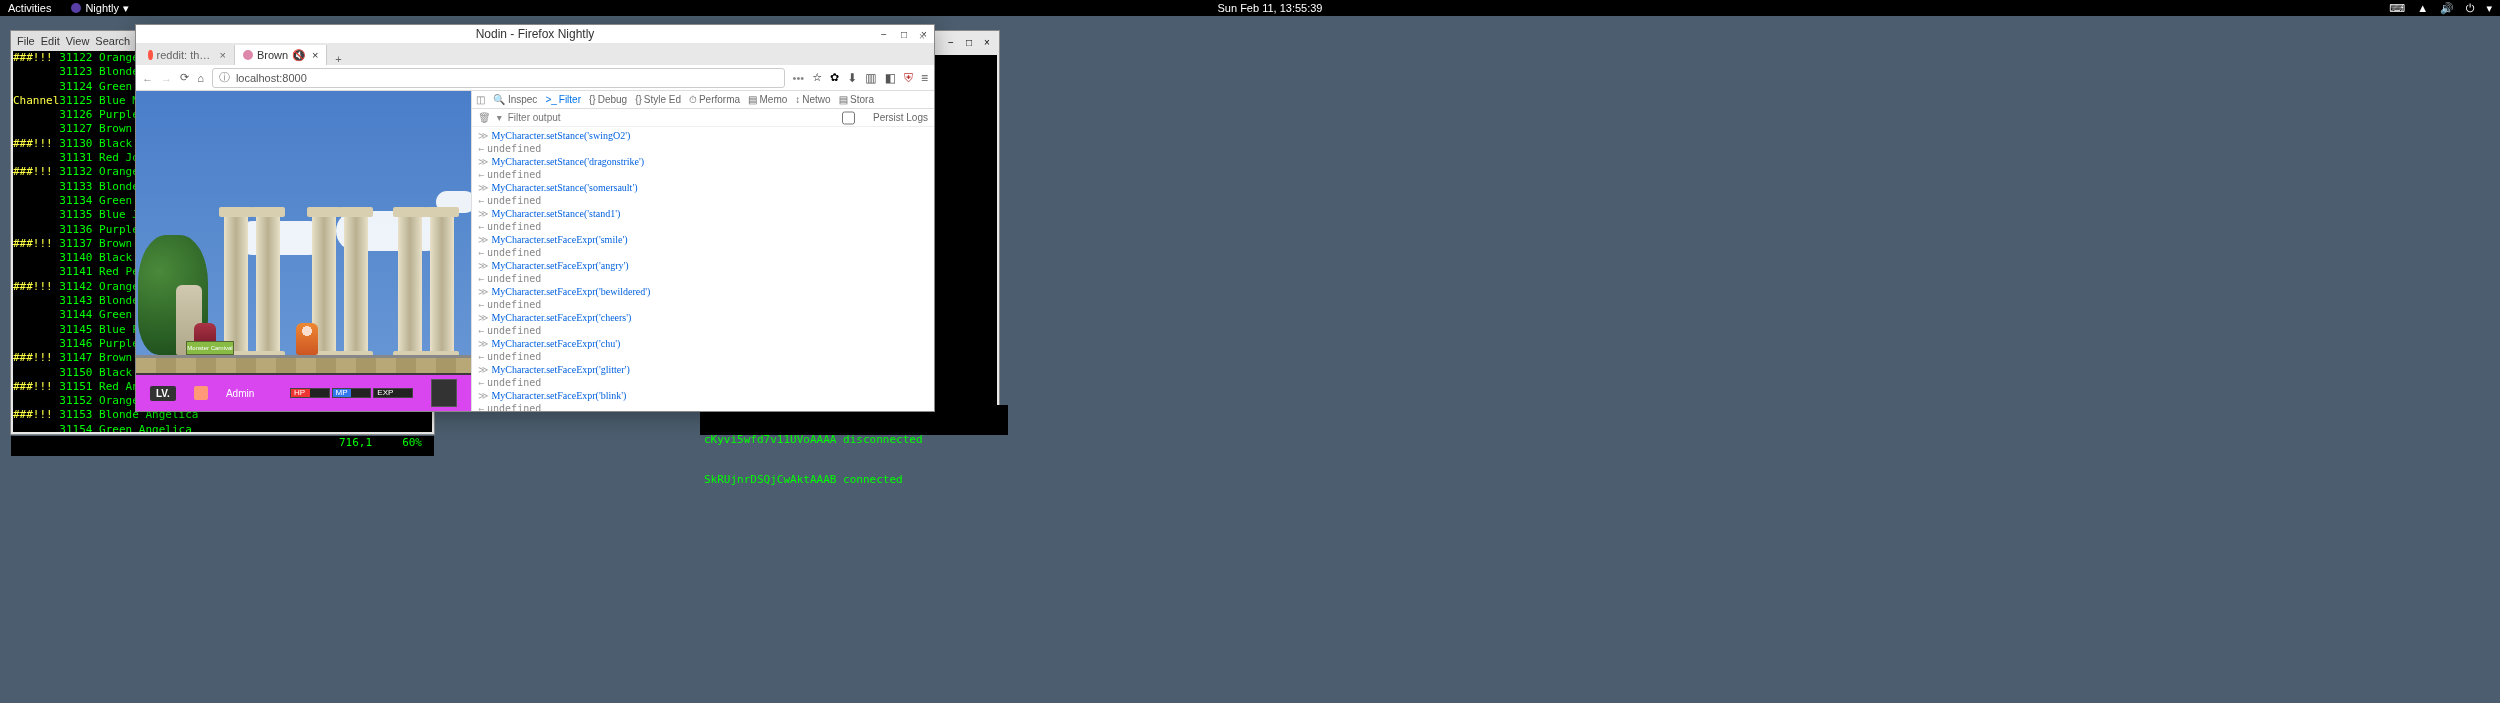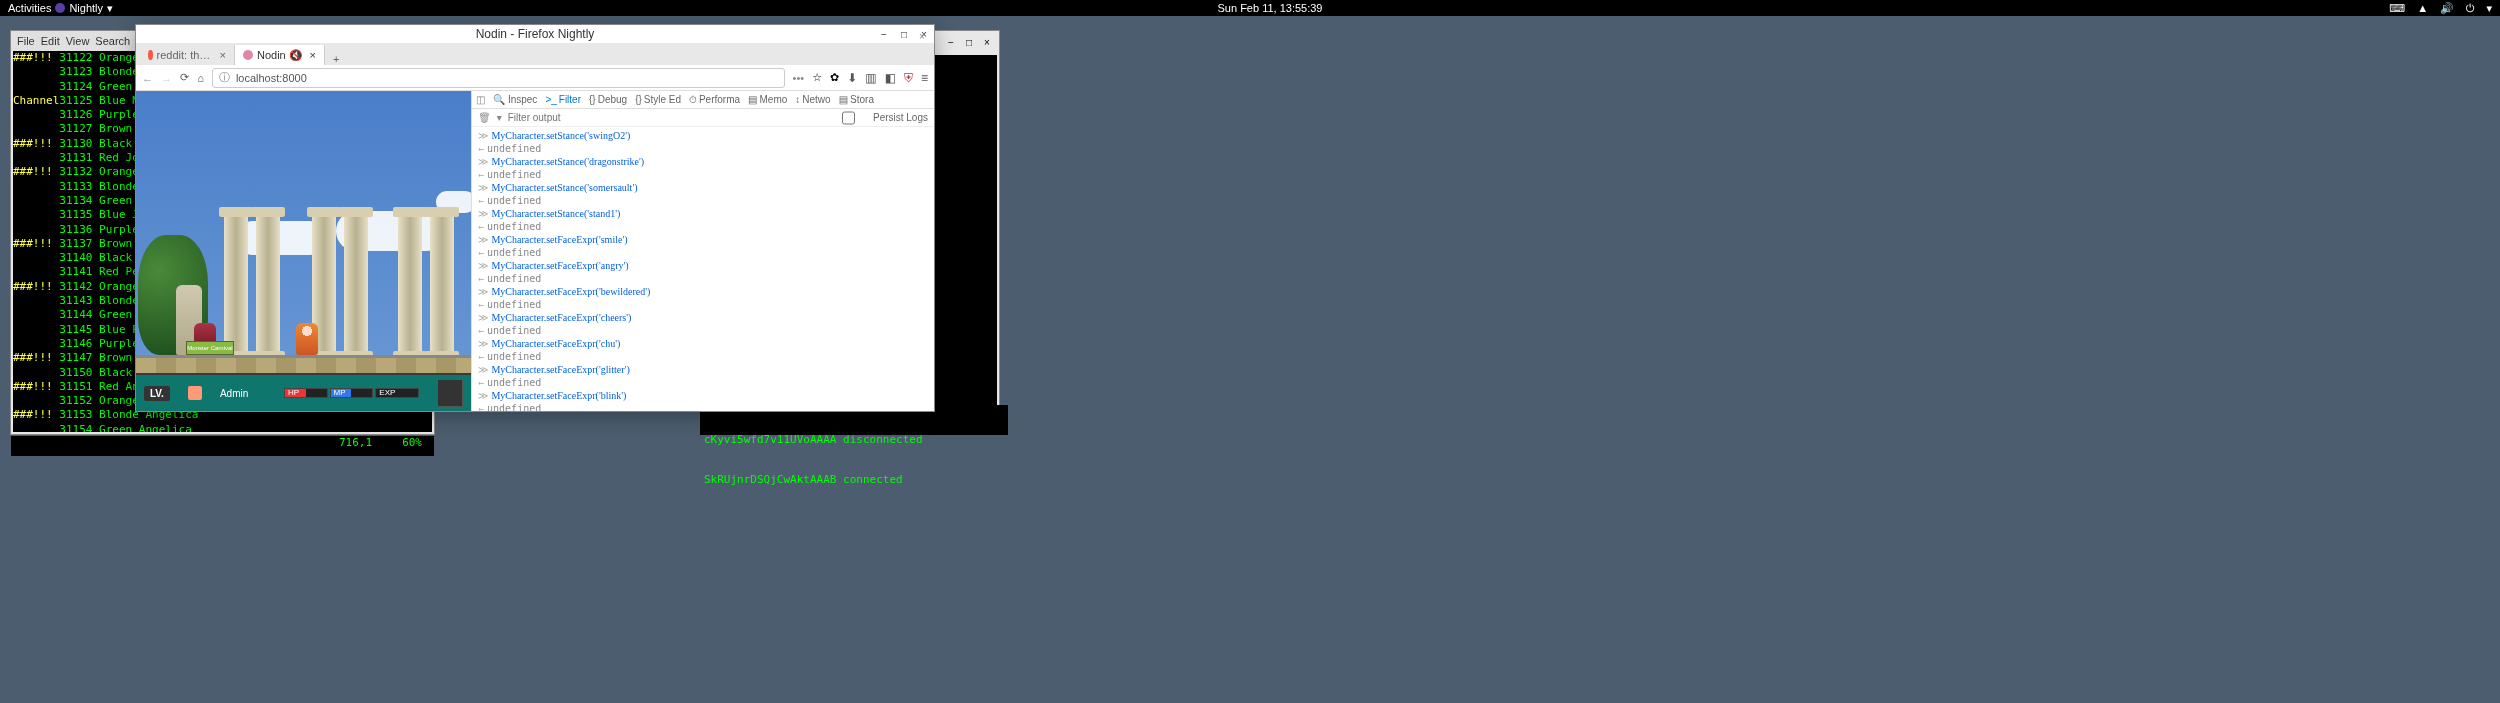--- a/index.html
+++ b/index.html
@@ -61,40 +61,40 @@
 .pillar::before { content:''; position:absolute; top:-8px; left:-5px; right:-5px; height:10px; background:#d8ceb0; border-radius:2px;}
 .pillar::after { content:''; position:absolute; bottom:-6px; left:-5px; right:-5px; height:10px; background:#d8ceb0; border-radius:2px;}
 .ground { position:absolute; bottom:38px; left:0; right:0; height:18px; background:repeating-linear-gradient(90deg,#b8a878 0 20px,#a89868 20px 40px); border-top:3px solid #888;}
 .tree { position:absolute; bottom:56px; left:2px; width:70px; height:120px; }
 .tree .foliage { position:absolute; inset:0; background:radial-gradient(circle at 30% 30%, #4a8a3a, #1a4a1a); border-radius:40% 40% 30% 30%; }
 .statue { position:absolute; bottom:56px; left:40px; width:26px; height:70px; background:linear-gradient(#d0c8b0,#b0a888); border-radius:6px 6px 2px 2px;}
 .character { position:absolute; bottom:56px; width:22px; height:32px; }
 .character.admin { left:160px; }
 .character .nametag { position:absolute; top:34px; left:50%; transform:translateX(-50%); background:rgba(0,0,0,.6); color:#fff; font-size:8px; padding:1px 3px; border-radius:2px; white-space:nowrap;}
 .billboard { position:absolute; bottom:56px; left:50px; width:48px; height:14px; background:#8b4; border:1px solid #563; font-size:6px; color:#fff; display:flex; align-items:center; justify-content:center;}
-.hud { position:absolute; bottom:0; left:0; right:0; height:38px; background:#0f766e; border-top:2px solid #3a3a3a; display:flex; align-items:center; padding:4px 8px; gap:18px;}
+.hud { position:absolute; bottom:0; left:0; right:0; height:38px; background:#d946ef; border-top:2px solid #3a3a3a; display:flex; align-items:center; padding:4px 14px; gap:18px;}
 .hud .lv { background:#333; color:#fff; font-size:10px; font-weight:bold; padding:2px 6px; border-radius:2px;}
 .hud .avatar { width:14px; height:14px; background:#f97; border-radius:2px;}
 .hud .nm { color:#fff; font-size:10px; min-width:46px;}
 .hud .bars { display:flex; gap:2px; flex:1;}
 .hud .bar { flex:1; height:10px; background:#222; border:1px solid #444; position:relative; font-size:8px; color:#fff; overflow:hidden;}
 .hud .bar .fill { position:absolute; top:0; bottom:0; left:0; }
 .hud .bar .txt { position:absolute; left:3px; top:-1px; z-index:1;}
 .hud .hp .fill{ background:#e33; width:50%;}
 .hud .mp .fill{ background:#37e; width:50%;}
 .hud .exp .fill{ background:#3c3; width:0%;}
 .hud .slots { width:26px; height:28px; background:#333; border:1px solid #555;}
 .charbody { width:100%; height:100%; background:radial-gradient(circle at 50% 25%, #fdc 0 5px, transparent 5px), linear-gradient(#e83,#c52); border-radius:6px 6px 3px 3px;}
 </style>
 </head>
 <body>
 
 <div class="topbar">
   <span class="item">Activities</span>
-  <span class="item" style="margin-left:4px">
+  <span class="item" style="margin-left:20px">
     <span style="width:10px;height:10px;background:#5a3ea8;border-radius:50%;display:inline-block"></span>
     <span>Nightly</span>
     <span>▾</span>
   </span>
   <span class="center">Sun Feb 11, 13:55:39</span>
   <span class="right">
     <span>⌨</span>
     <span>▲</span>
     <span>🔊</span>
     <span>⏻</span>
@@ -157,21 +157,21 @@
     </div>
   </div>
   <div class="ff-tabs" id="fftabs">
       <div class="ff-tab">
         <span style="width: 10px; height: 10px; border-radius: 50%; background: rgb(255, 85, 68);"></span>
         <span class="tabtext">reddit: the front page of ...</span>
         <span style="margin-left: 2px;">×</span>
       </div>
       <div class="ff-tab active">
         <span style="width: 10px; height: 10px; border-radius: 50%; background: rgb(221, 136, 170);"></span>
-        <span class="tabtext">Nodin</span>
+        <span class="tabtext">Brown</span>
         <span>🔇</span>
         <span style="margin-left: 2px;">×</span>
       </div>
       <div style="padding: 0px 8px; color: rgb(102, 102, 102);">+</div>
     </div>
   <div class="ff-navbar">
     <span style="color:#888">←</span>
     <span style="color:#ccc">→</span>
     <span style="color:#555">⟳</span>
     <span style="color:#555">⌂</span>

